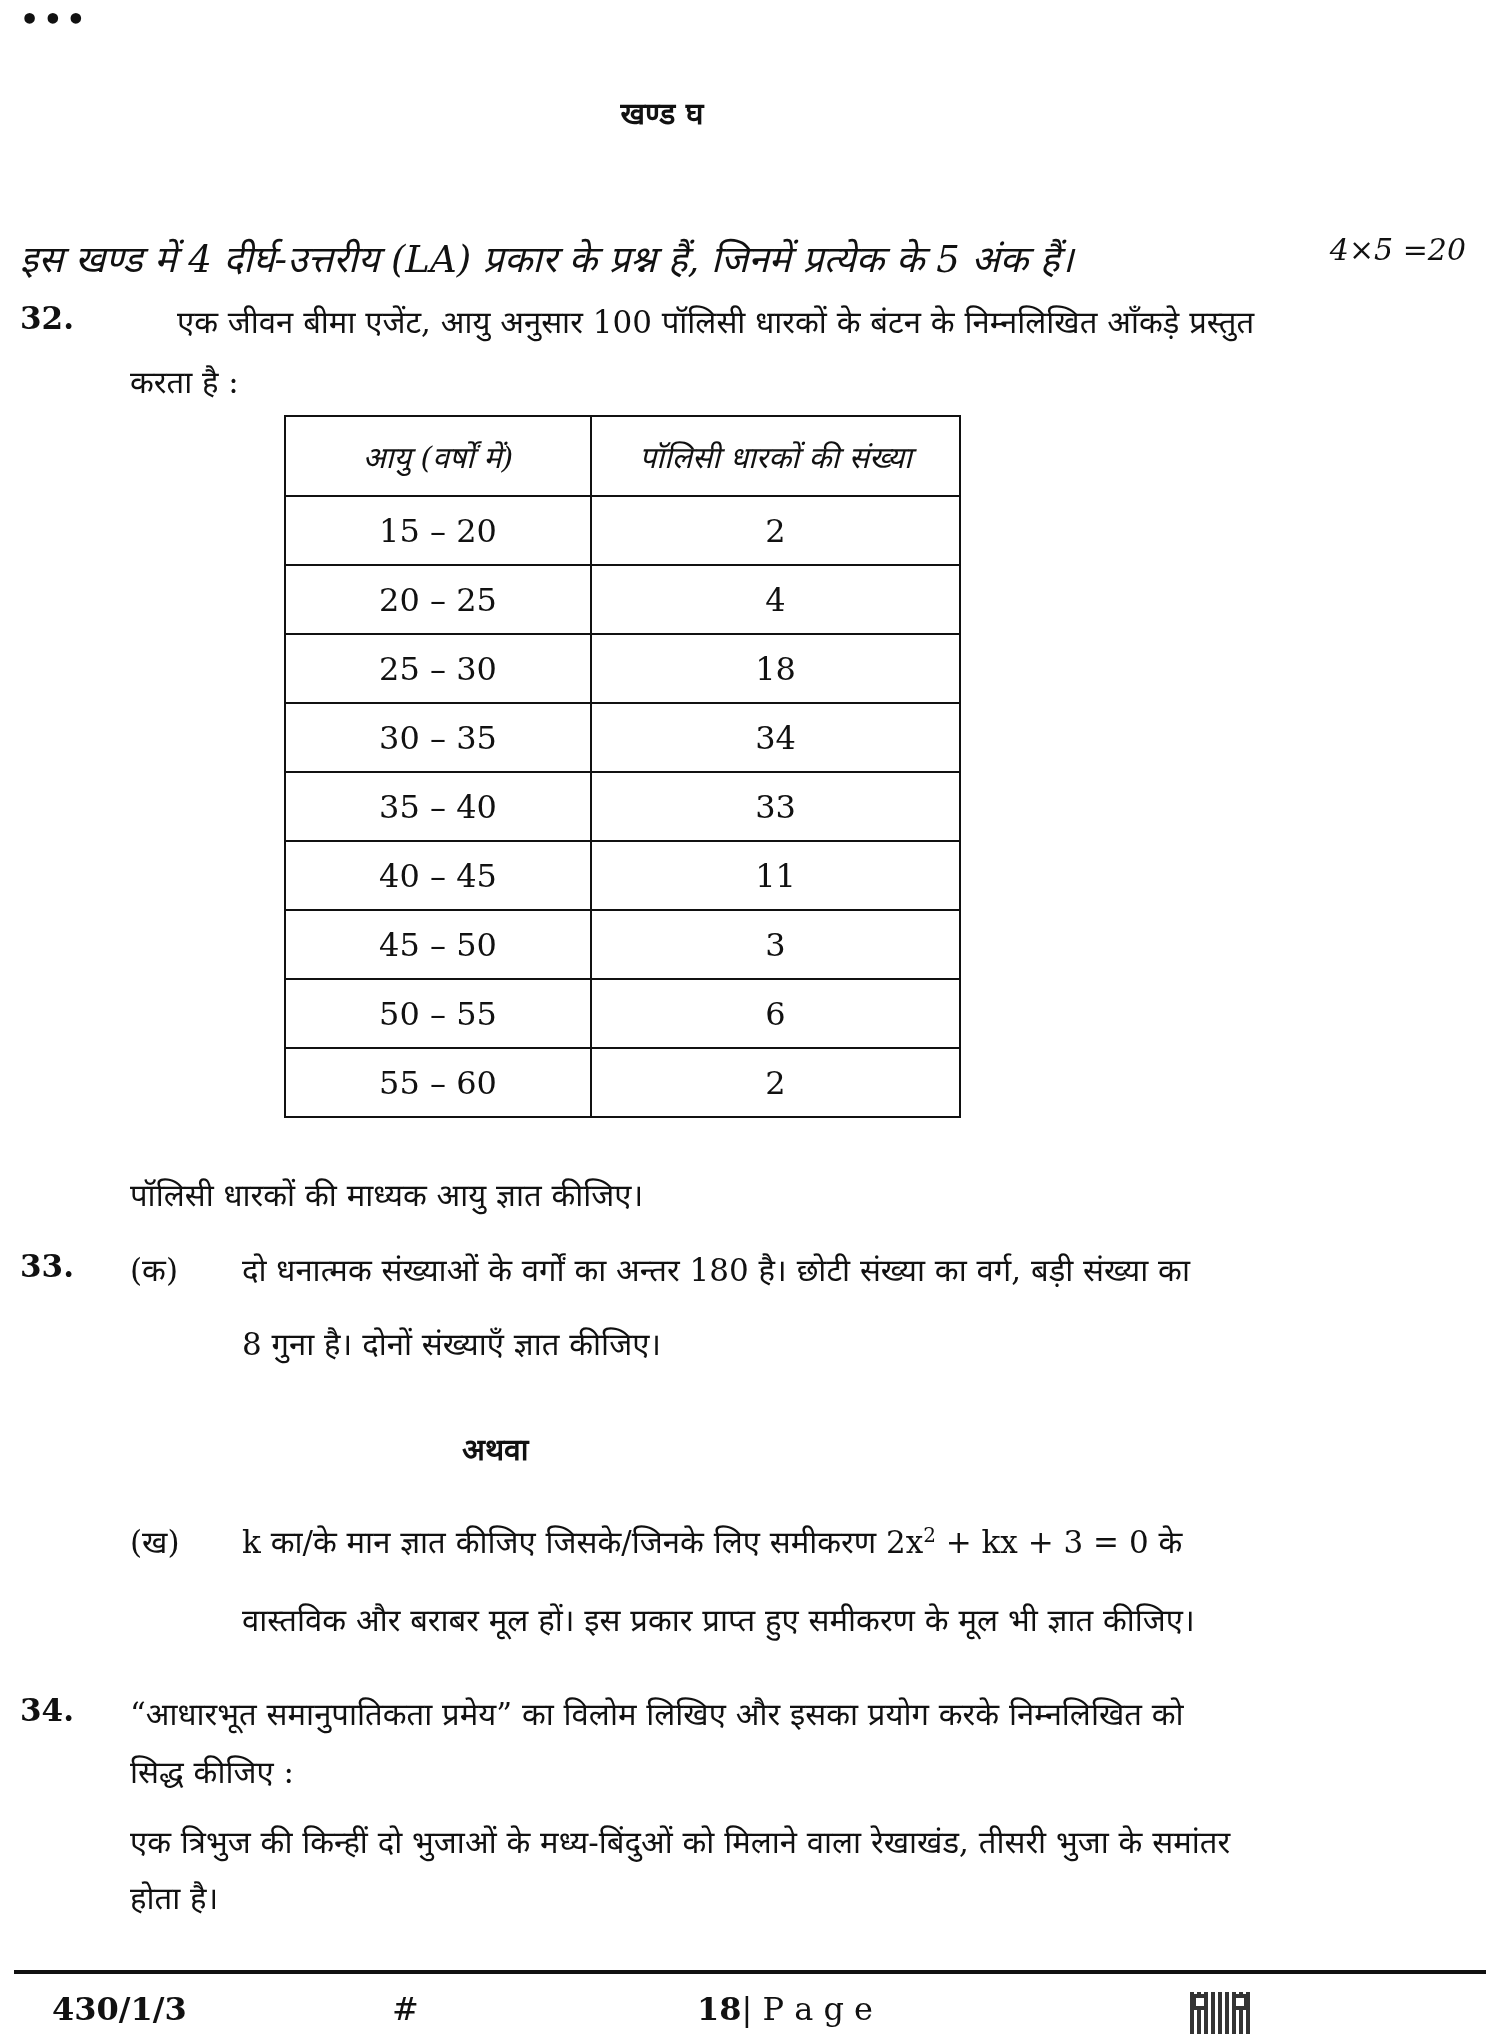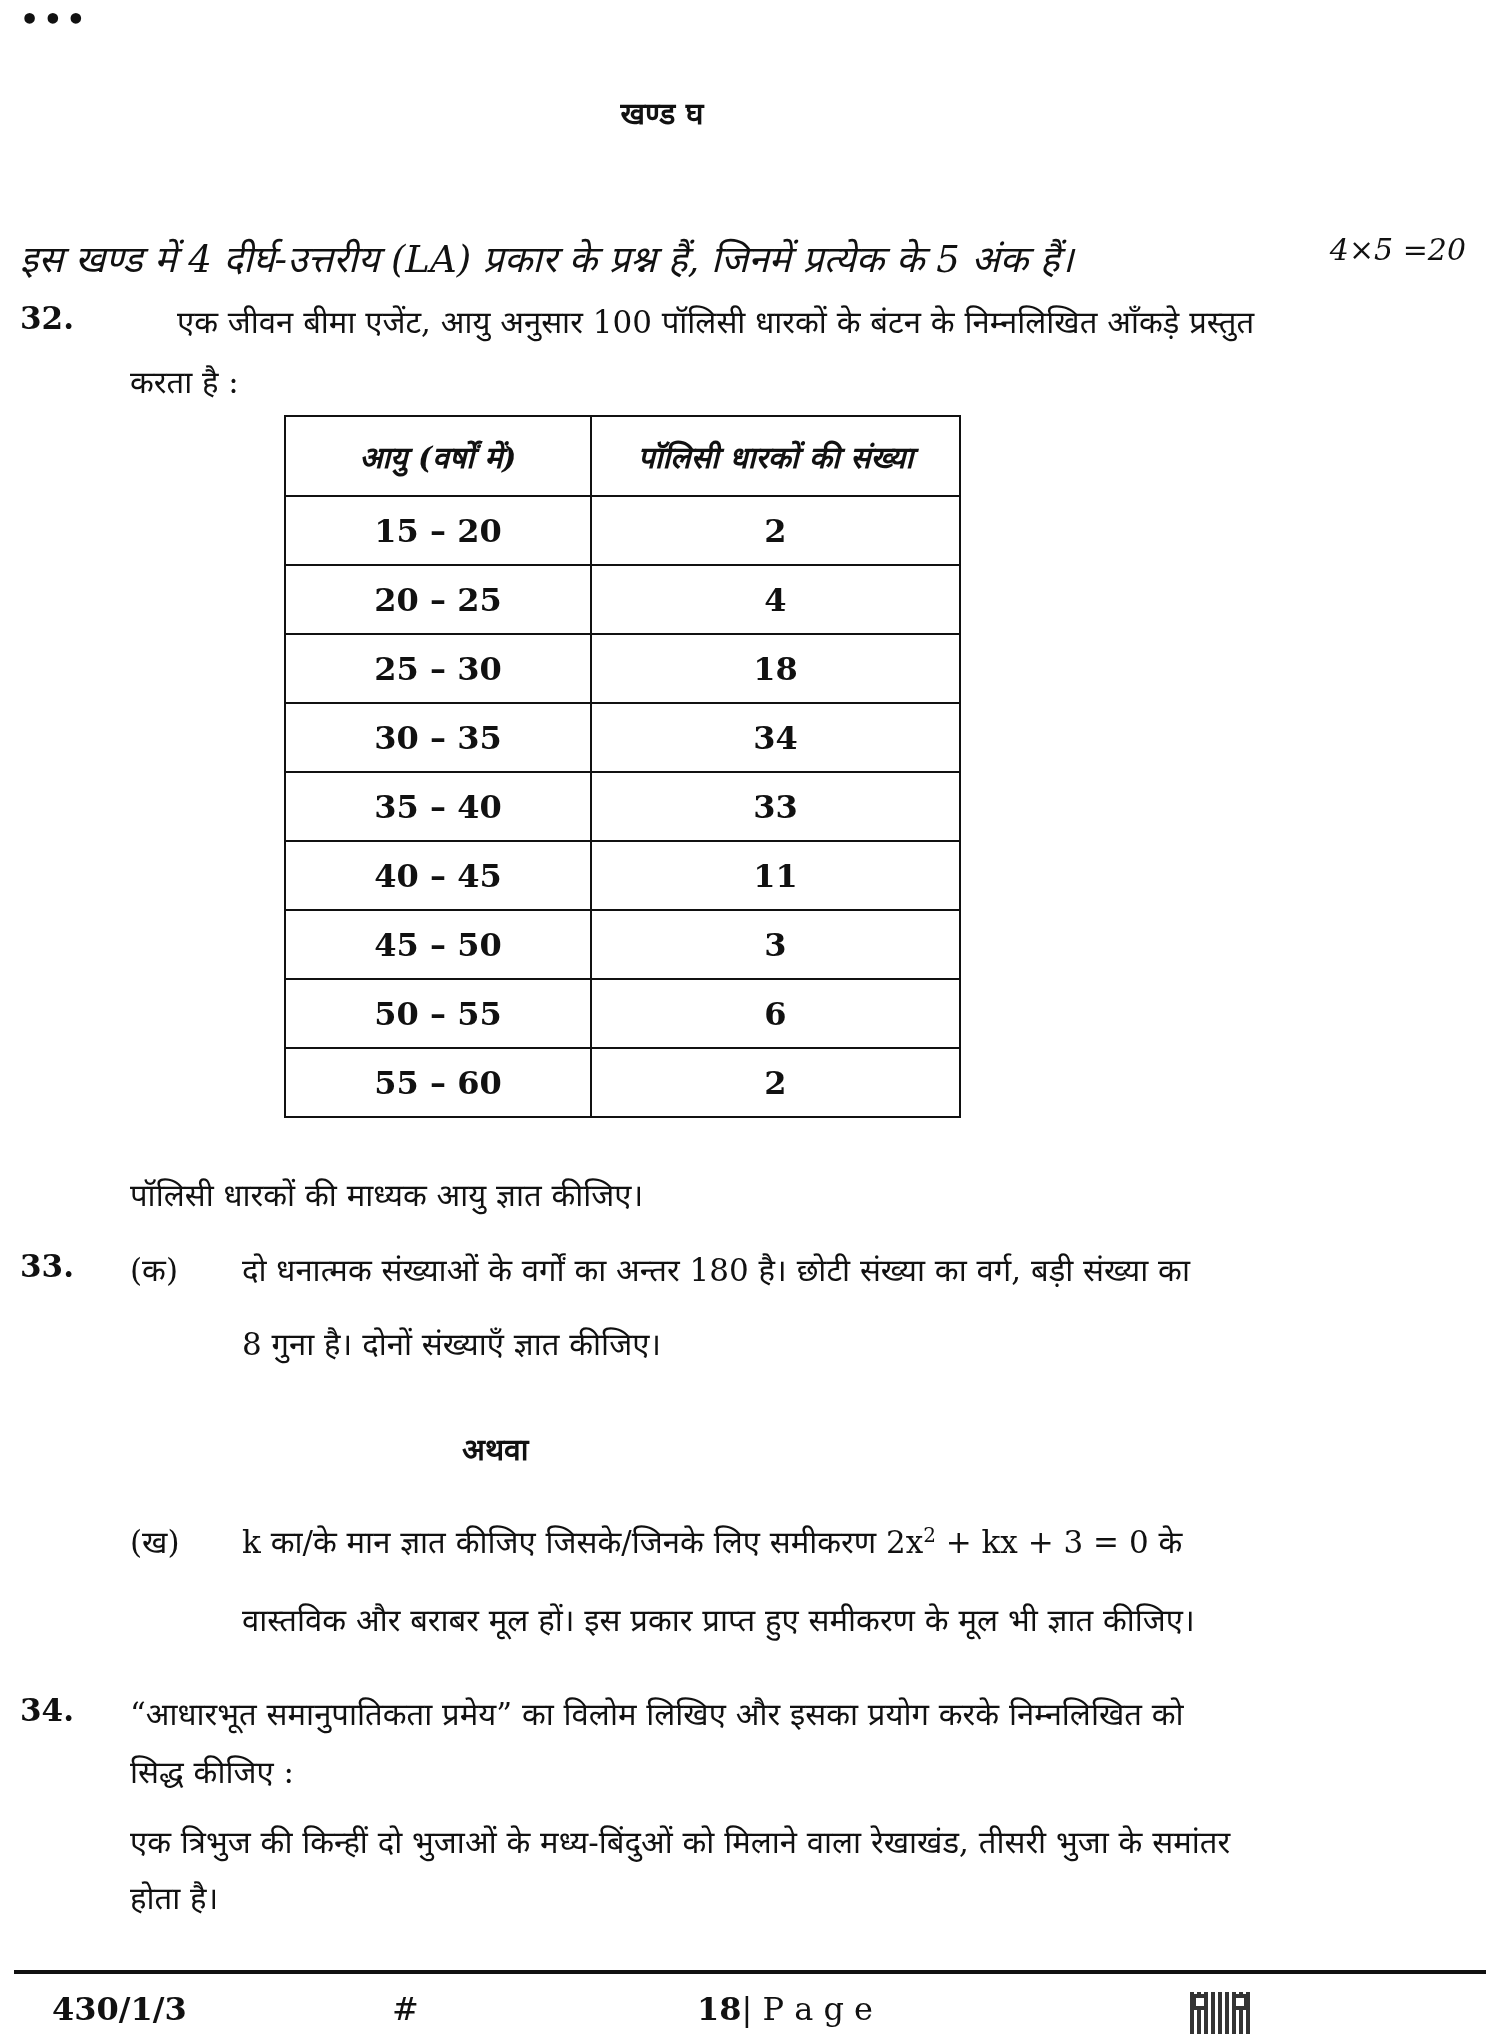--- a/index.html
+++ b/index.html
@@ -12,21 +12,21 @@
   .section-title { left:0; width:1324px; text-align:center; top:92px; font-size:30px; font-weight:bold; }
   .instr { left:20px; top:232px; font-size:37px; font-style:italic; }
   .marks { right:39px; top:232px; font-size:30px; font-style:italic; }
   .qnum { left:20px; font-size:31px; font-weight:bold;text-align:center; }
   .qtext { font-size:31px; }
   .sub { font-size:31px; }
   table.data {
     position:absolute; left:284px; top:415px; width:677px; border-collapse:collapse;
   }
   table.data td, table.data th {
-    border:2px solid #111; text-align:center; font-size:32px; font-weight:bold;
+    border:2px solid #111; text-align:center; font-size:32px; font-weight:normal;
   }
   table.data th { height:76px; font-style:italic; font-size:30px; }
   table.data td { height:65px; }
   table.data col.c1 { width:306px; }
   .or { left:462px; top:1428px; font-size:30px; font-weight:bold; }
   .footer-line { position:absolute; left:14px; top:1970px; width:1472px; height:4px; background:#111; }
   .footer { top:1990px; font-size:32px;margin-left:32px; }
   .qr { position:absolute; left:1190px; top:1992px; width:60px; height:42px;
         background:
           repeating-linear-gradient(90deg, #111 0 4px, #fff 4px 7px),

